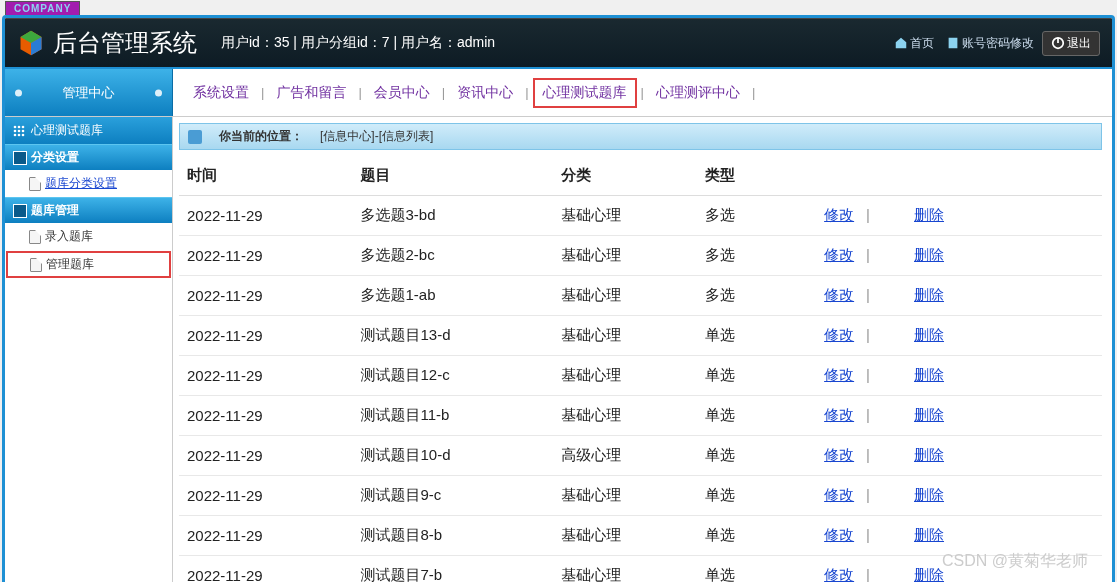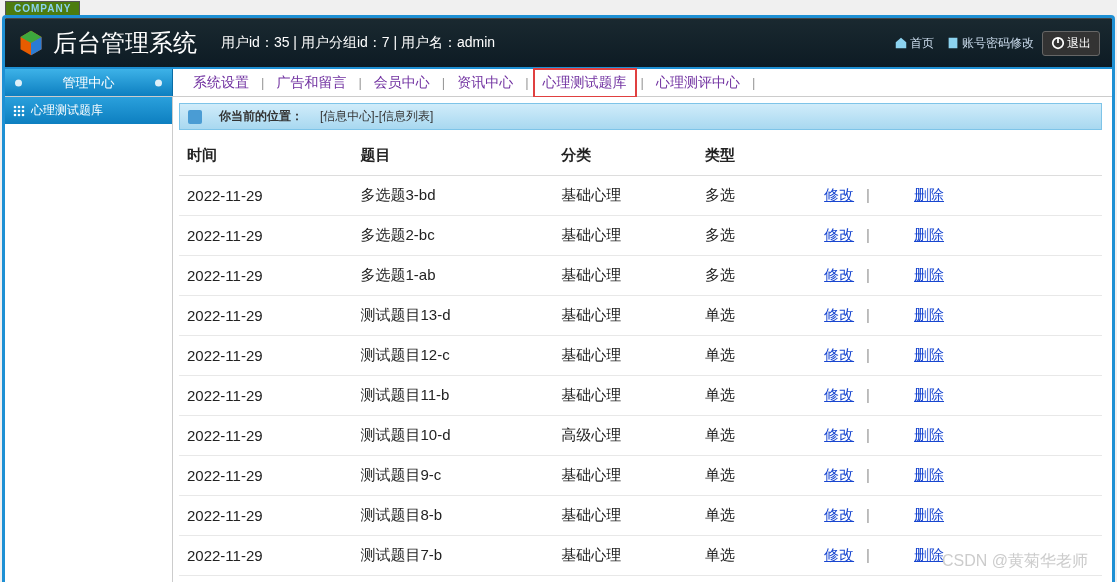--- a/index.html
+++ b/index.html
@@ -1,29 +1,29 @@
 <!DOCTYPE html>
 <html><head>
   <meta charset="utf-8">
   <style>
     * { margin: 0; padding: 0; box-sizing: border-box; }
     body { font-family: "Microsoft YaHei", Arial, sans-serif; font-size: 13px; background: #f0f0f0; width: 1117px; }
     
-    .top-label { background: #4d7c0f; color: #8cd3f0; font-size: 10px; padding: 1px 8px; font-weight: bold; letter-spacing: 1px; border: 1px solid #555; border-bottom: none; display: inline-block; margin-left: 5px; }
+    .top-label { background: #a21caf; color: #8cd3f0; font-size: 10px; padding: 1px 8px; font-weight: bold; letter-spacing: 1px; border: 1px solid #555; border-bottom: none; display: inline-block; margin-left: 5px; }
     
     .header { background: linear-gradient(#1a2930, #0d1b24); color: #fff; display: flex; align-items: center; padding: 8px 12px; border-top: 1px solid #444; }
     .logo-icon { width: 28px; height: 28px; margin-right: 8px; display:flex; align-items:center; }
     .app-title { font-size: 24px; font-weight: 300; margin-right: 24px; }
     .user-info { font-size: 14px; flex: 1; }
     .header-right { display: flex; align-items: center; gap: 4px; }
     .header-right a { color: #cde; font-size: 12px; text-decoration: none; display: flex; align-items: center; gap: 2px; padding: 2px 4px; }
     .exit-btn { background: #333; border: 1px solid #666; border-radius: 3px; padding: 3px 8px !important; color: #fff !important; }
     .header-icon { display: inline-flex; width: 14px; height: 14px; }
     
-    .topnav { background: #fff; border-top: 2px solid #1e90d4; border-bottom: 1px solid #ccc; display: flex; align-items: stretch; height: 30px; }
+    .topnav { background: #fff; border-top: 2px solid #1e90d4; border-bottom: 1px solid #ccc; display: flex; align-items: stretch; height: 50px; }
     .topnav-first { width: 168px; background: linear-gradient(#3db2e8, #0d7fc0); color: #fff; display: flex; align-items: center; justify-content: center; font-size: 13px; position: relative; border-right: 1px solid #0a6ca5; }
     .topnav-first::before, .topnav-first::after { content: ''; width: 7px; height: 7px; background: #fff; border-radius: 50%; position: absolute; top: 50%; transform: translateY(-50%); opacity: 0.85; }
     .topnav-first::before { left: 10px; } .topnav-first::after { right: 10px; }
     .topnav-items { display: flex; align-items: center; padding-left: 12px; }
     .topnav-item { color: #7030a0; font-size: 14px; padding: 0 8px; cursor: pointer; }
     .topnav-sep { color: #999; padding: 0 4px; }
     .topnav-item.highlighted { border: 2px solid #e04040; padding: 4px 8px; }
     
     .body-wrap { display: flex; }
     
@@ -133,20 +133,42 @@
               <circle cx="2" cy="6" r="1.3" fill="#fff"></circle>
               <circle cx="6" cy="6" r="1.3" fill="#fff"></circle>
               <circle cx="10" cy="6" r="1.3" fill="#fff"></circle>
               <circle cx="2" cy="10" r="1.3" fill="#fff"></circle>
               <circle cx="6" cy="10" r="1.3" fill="#fff"></circle>
               <circle cx="10" cy="10" r="1.3" fill="#fff"></circle>
             </svg>
           </span>
       <span>心理测试题库</span>
     </div>
+    <div id="sidebar-sections">
+          <div class="side-section-hdr">
+            <span class="sec-icon"></span>
+            <span>分类设置</span>
+          </div>
+          <div class="side-item">
+            <span class="file-icon"></span>
+            <a href="#">题库分类设置</a>
+          </div>
+          <div class="side-section-hdr">
+            <span class="sec-icon"></span>
+            <span>题库管理</span>
+          </div>
+          <div class="side-item noline">
+            <span class="file-icon"></span>
+            <a href="#">录入题库</a>
+          </div>
+          <div class="side-item noline highlighted">
+            <span class="file-icon"></span>
+            <a href="#">管理题库</a>
+          </div>
+        </div>
   </div>
 
   <div class="content">
     <div class="breadcrumb-bar">
       <span class="bc-icon"></span>
       <b>你当前的位置：</b>
       <span>[信息中心]-[信息列表]</span>
     </div>
 
     <table>

